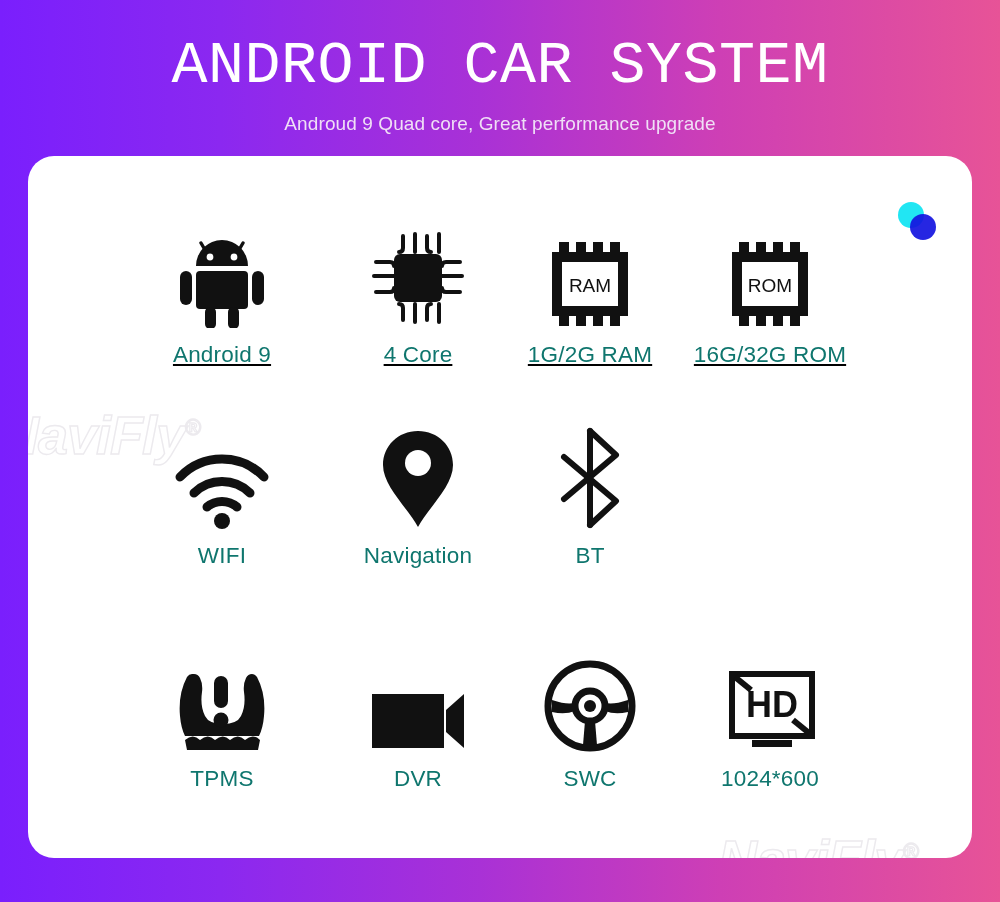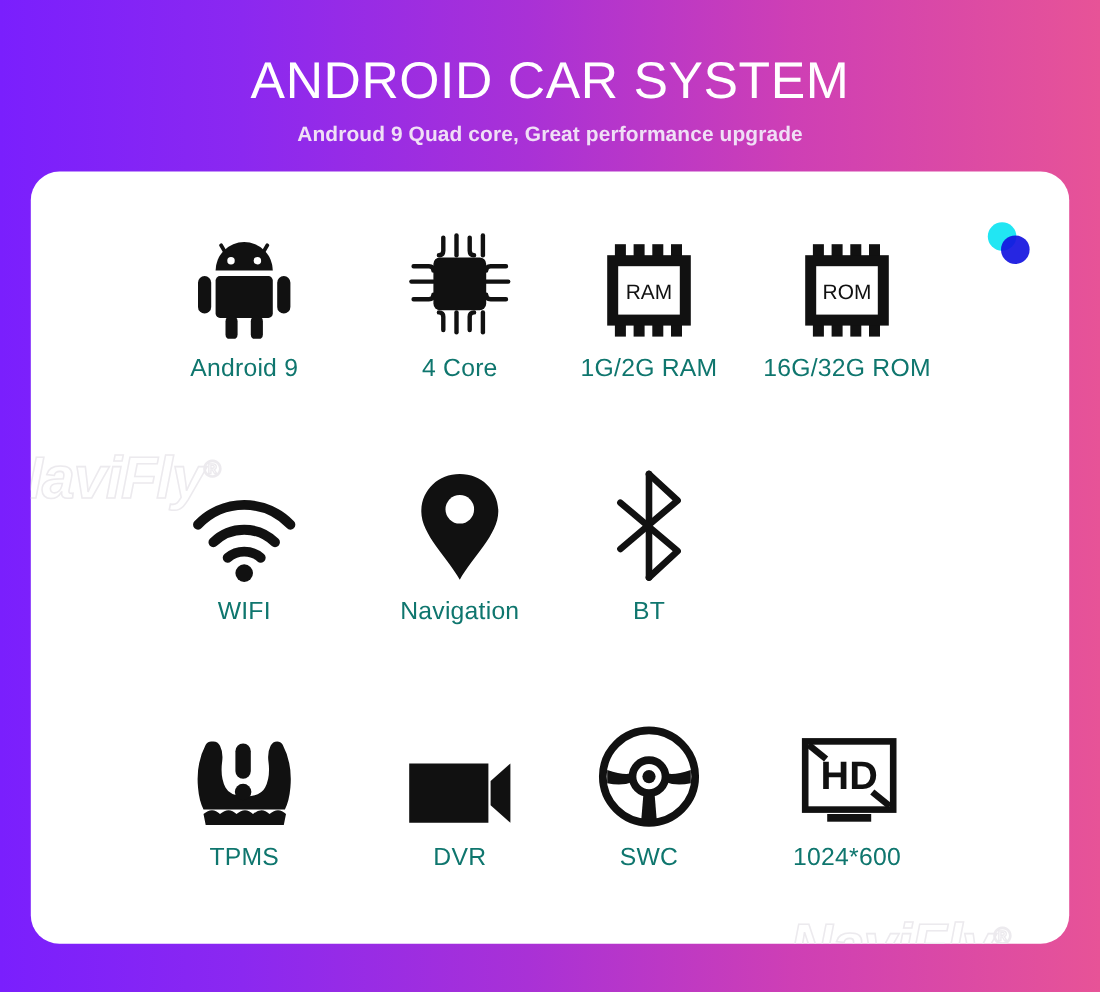--- a/index.html
+++ b/index.html
@@ -25,33 +25,33 @@
   
   .header {
     position: absolute;
     left: 0;
     top: 0;
     width: 1000px;
     text-align: center;
   }
   .title {
     margin: 0;
-    padding-top: 48px;
-    font-size: 47px;
+    padding-top: 35px;
+    font-size: 60px;
     font-weight: 400;
     letter-spacing: 0.5px;
     color: #ffffff;
     line-height: 1.05;
-    font-family: Liberation Sans, sans-serif;
+    font-family: Liberation Mono, monospace;
   }
   .subtitle {
     margin: 0;
     padding-top: 15px;
     font-size: 19px;
-    font-weight: 700;
+    font-weight: 400;
     color: #f0dff6;
     letter-spacing: 0.1px;
   }
 
   
   .card {
     position: absolute;
     left: 28px;
     top: 156px;
     width: 944px;
@@ -123,21 +123,21 @@
   .cell-label {
     margin-top: 14px;
     font-size: 22.5px;
     color: #0f766e;
     font-weight: 400;
     white-space: nowrap;
     letter-spacing: 0.2px;
   }
 
   
-  .row1 { top: 48px; }
+  .row1 { top: 68px; text-decoration: underline; }
   .row2 { top: 269px; }
   .row3 { top: 492px; }
 
   
   .col1 { left: 76px;  width: 236px; }
   .col2 { left: 272px; width: 236px; }
   .col3 { left: 444px; width: 236px; }
   .col4 { left: 624px; width: 236px; }
 </style>
 </head>

